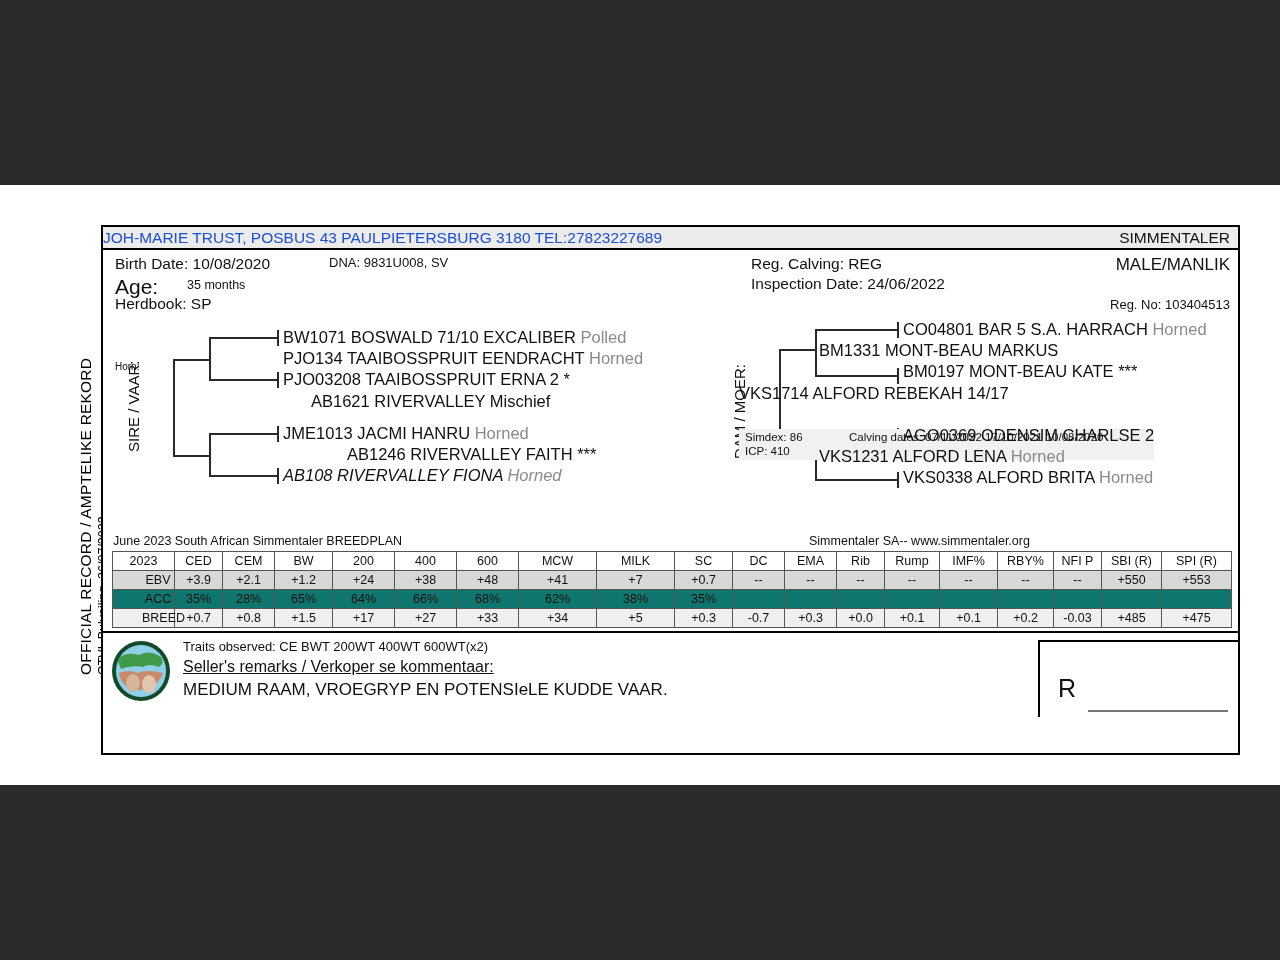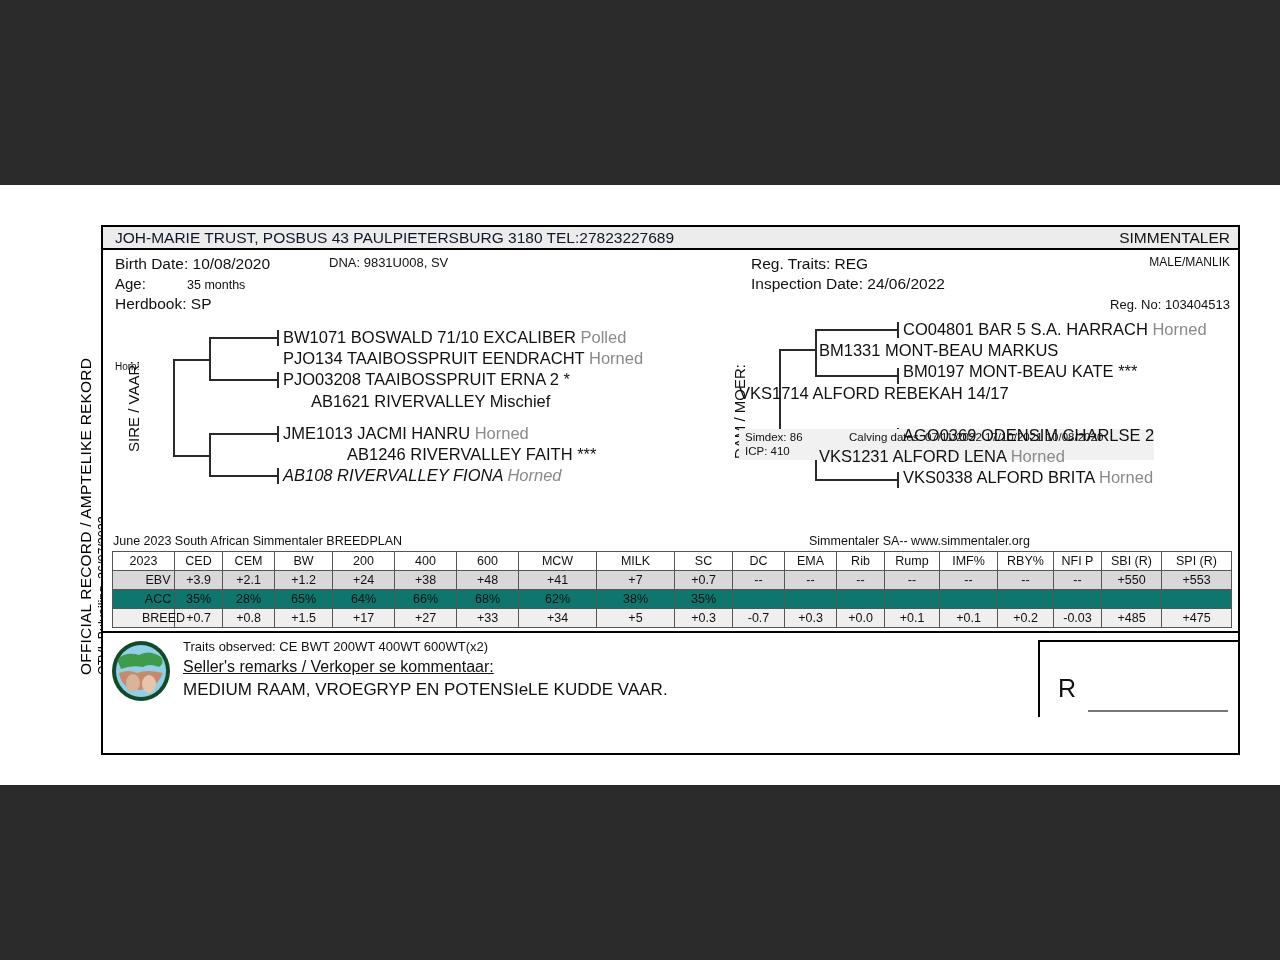--- a/index.html
+++ b/index.html
@@ -63,40 +63,40 @@
     font-size: 33px; color: #000;
   }
 
   
   .band2 {
     position: relative; height: 23px;
     background: #ececec;
     border-bottom: 2px solid #000;
   }
   .band2 .owner {
-    position: absolute; left: 12px; top: 2px;
-    font-size: 15.5px; color: #0f172a;
+    position: absolute; left: 0; top: 2px;
+    font-size: 15.5px; color: #1d4ed8;
   }
   .band2 .breed {
     position: absolute; right: 8px; top: 2px;
     font-size: 15.5px; color: #111;
   }
 
   
   .info { position: relative; height: 84px; }
   .info span { position: absolute; color: #111; white-space: nowrap; }
   .i-birth  { left: 12px;  top: 5px;  font-size: 15.5px; }
   .i-dna    { left: 226px; top: 5px;  font-size: 13px; }
-  .i-age-l  { left: 12px;  top: 25px; font-size: 15px; }
+  .i-age-l  { left: 12px;  top: 25px; font-size: 21px; }
   .i-age-v  { left: 84px;  top: 28px; font-size: 12.5px; }
   .i-hb     { left: 12px;  top: 45px; font-size: 15.5px; }
   .i-horn   { left: 12px;  top: 65px; font-size: 10px; margin-top: 46px; }
   .i-regst  { left: 648px; top: 5px;  font-size: 15.5px; }
   .i-insp   { left: 648px; top: 25px; font-size: 15.5px; }
-  .i-sex    { right: 8px;  top: 5px;  font-size: 12px; }
+  .i-sex    { right: 8px;  top: 5px;  font-size: 17px; }
   .i-regno  { right: 8px;  top: 47px; font-size: 13px; }
 
   
   .ped { position: relative; height: 200px; }
 
   .vlabel {
     position: absolute;
     transform-origin: 0 0;
     transform: rotate(-90deg);
     white-space: nowrap;
@@ -208,21 +208,21 @@
         <span class="breed">SIMMENTALER</span>
       </div>
 
       <div class="info">
         <span class="i-birth">Birth Date: 10/08/2020</span>
         <span class="i-dna">DNA: 9831U008, SV</span>
         <span class="i-age-l">Age:</span>
         <span class="i-age-v">35 months</span>
         <span class="i-hb">Herdbook: SP</span>
         <span class="i-horn">Horn:</span>
-        <span class="i-regst">Reg. Traits: REG</span>
+        <span class="i-regst">Reg. Calving: REG</span>
         <span class="i-insp">Inspection Date: 24/06/2022</span>
         <span class="i-sex">MALE/MANLIK</span>
         <span class="i-regno">Reg. No: 103404513</span>
       </div>
 
       <div class="ped">
 
         <div class="vlabel vlabel-sire">SIRE / VAAR:</div>
         <div class="vlabel vlabel-dam">DAM / MOER:</div>
 

